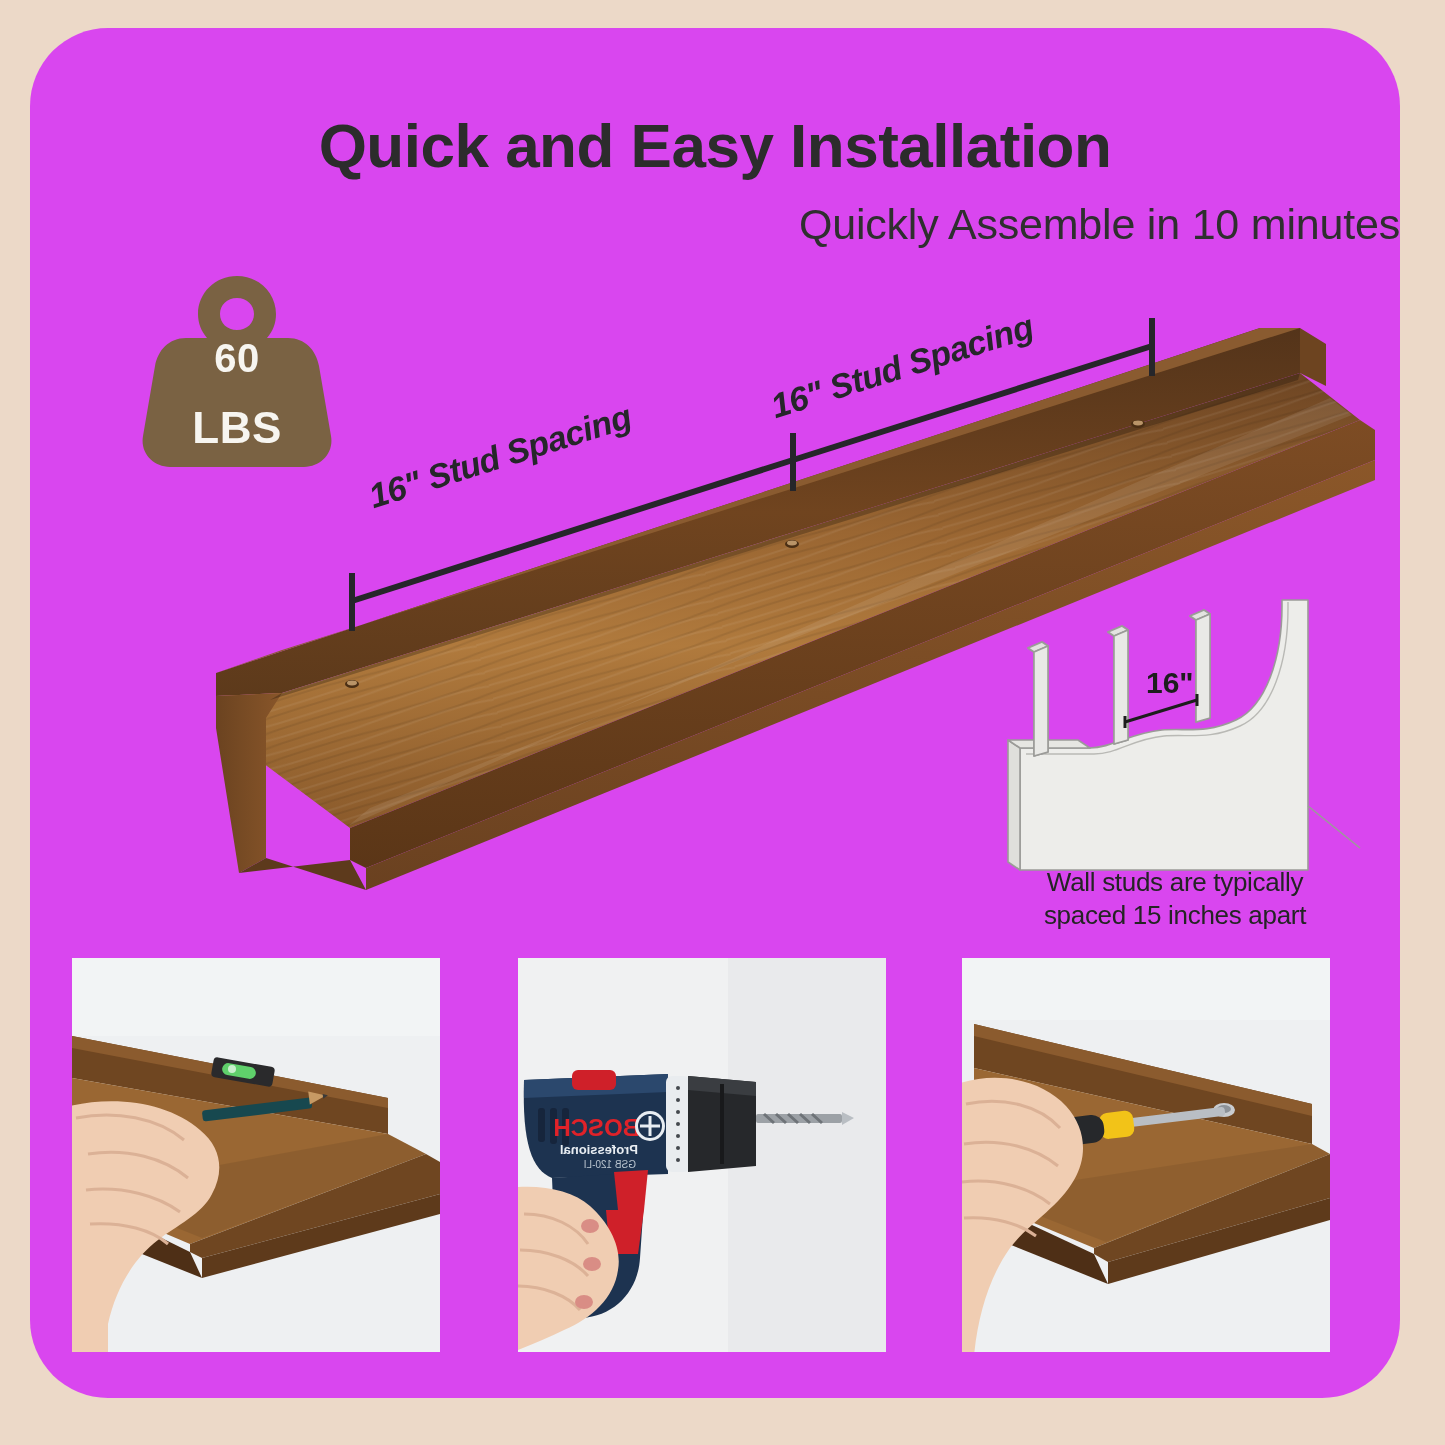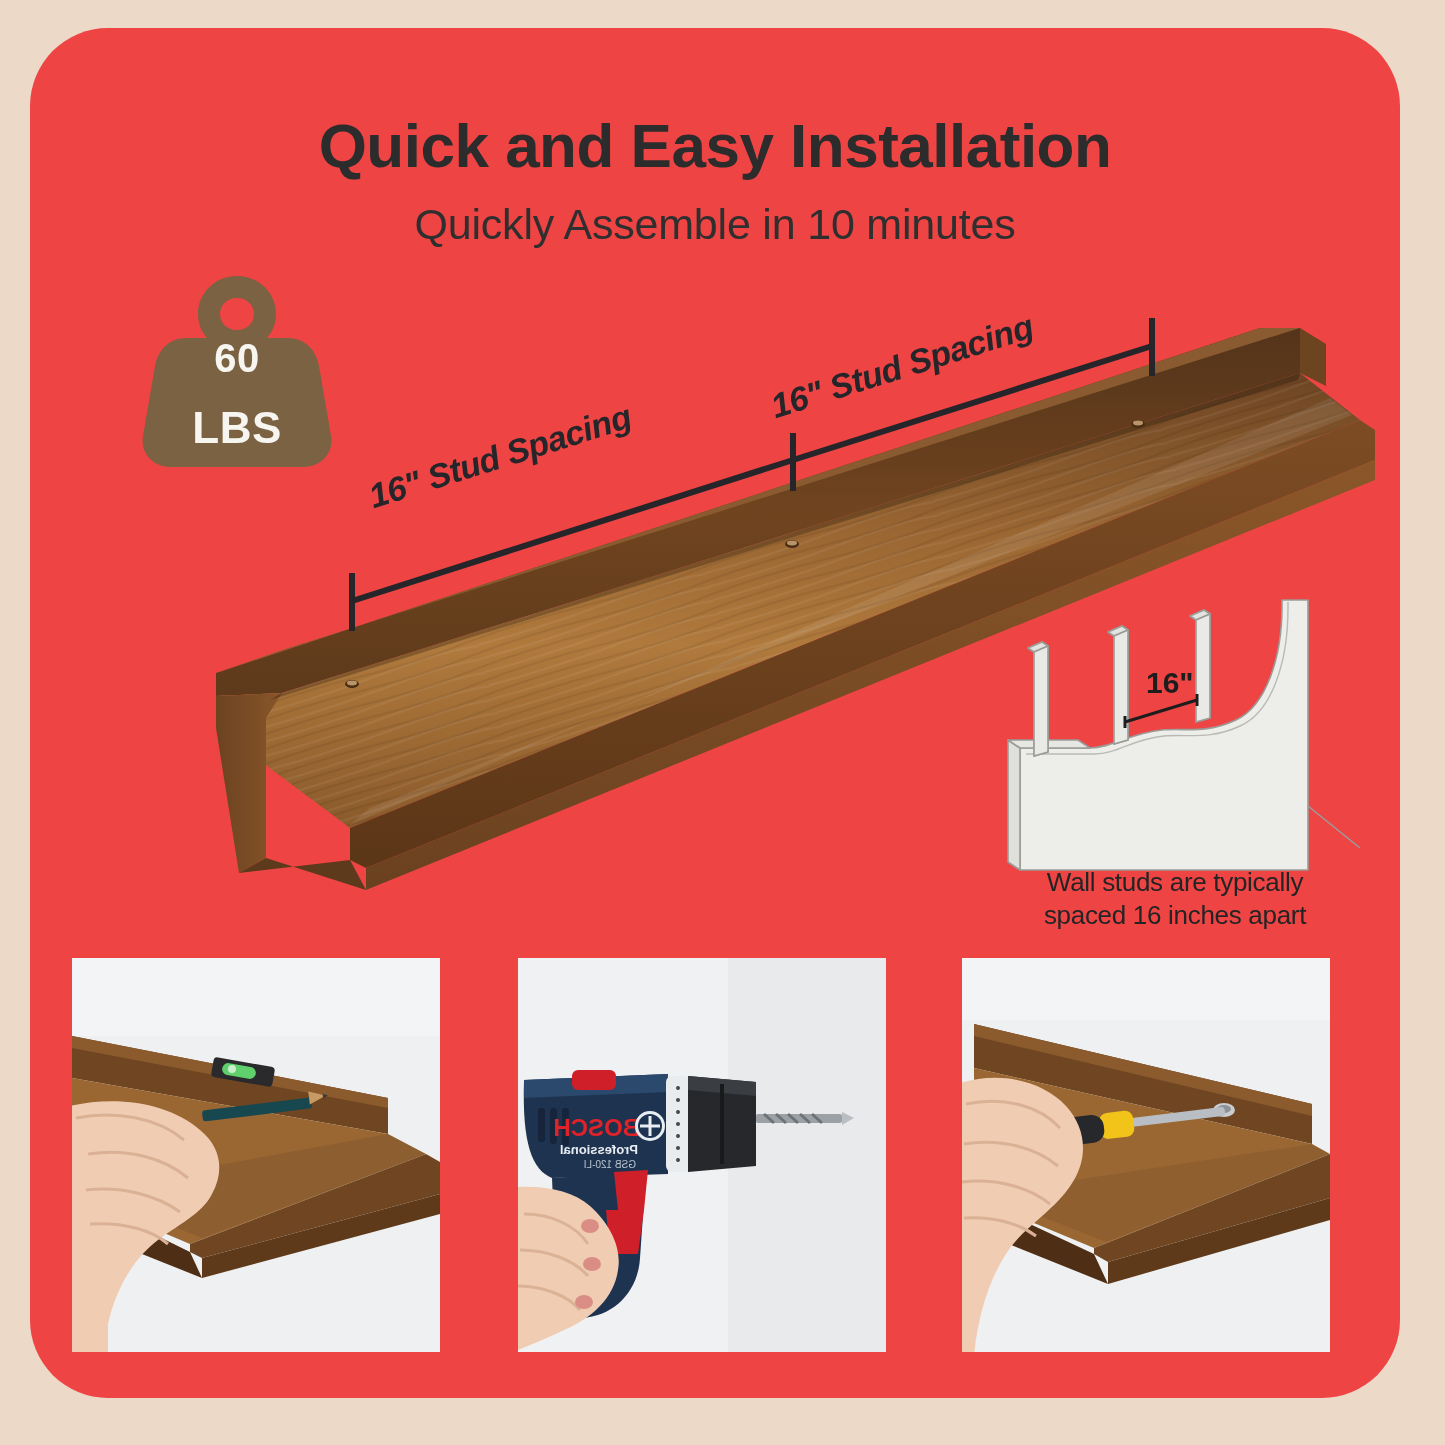--- a/index.html
+++ b/index.html
@@ -7,35 +7,35 @@
     width: 1445px; height: 1445px;
     font-family: "Liberation Sans", sans-serif;
     overflow: hidden;
   }
   body { background: #ecd9c8; position: relative; }
 
   #card {
     position: absolute;
     left: 30px; top: 28px;
     width: 1370px; height: 1370px;
-    background: #ef4444;
+    background: #d946ef;
     border-radius: 78px;
     overflow: hidden;
   }
 
   
   #title {
     position: absolute; left: 0; top: 82px; width: 100%;
     text-align: center;
     font-size: 62px; font-weight: 700; color: #2c2c2c;
     letter-spacing: -0.5px;
   }
   #subtitle {
     position: absolute; left: 0; top: 172px; width: 100%;
-    text-align: center;
+    text-align: right;
     font-size: 43px; font-weight: 400; color: #2f2f2f;
     letter-spacing: -0.2px;
   }
 
   
   #weight-badge { position: absolute; left: 112px; top: 240px; width: 190px; height: 200px; }
   #weight-badge svg { display: block; }
   #weight-badge .wlabel {
     position: absolute; left: 0; width: 190px; text-align: center;
     color: #f7f5f0; font-weight: 700; letter-spacing: 0.5px;
@@ -207,21 +207,21 @@
     <g stroke="#1d1d1d" stroke-width="3" fill="none">
       <line x1="135" y1="134" x2="207" y2="112"></line>
       <line x1="135" y1="128" x2="135" y2="140"></line>
       <line x1="207" y1="106" x2="207" y2="118"></line>
     </g>
   </svg>
   <div id="studs-dim-label">16"</div>
 
   <div id="studs-caption">
     <div>Wall studs are typically</div>
-    <div>spaced 16 inches apart</div>
+    <div>spaced 15 inches apart</div>
   </div>
 
   <div class="photo" id="photo-1">
     <svg width="368" height="394" viewBox="0 0 368 394">
       <rect width="368" height="394" fill="#eef0f2"></rect>
       <rect y="0" width="368" height="78" fill="#f2f4f5"></rect>
 
       <polygon points="0,78 316,140 316,176 0,120" fill="#6f4621"></polygon>
       <polygon points="0,78 316,140 316,150 0,90" fill="#8b5b2e"></polygon>
 

